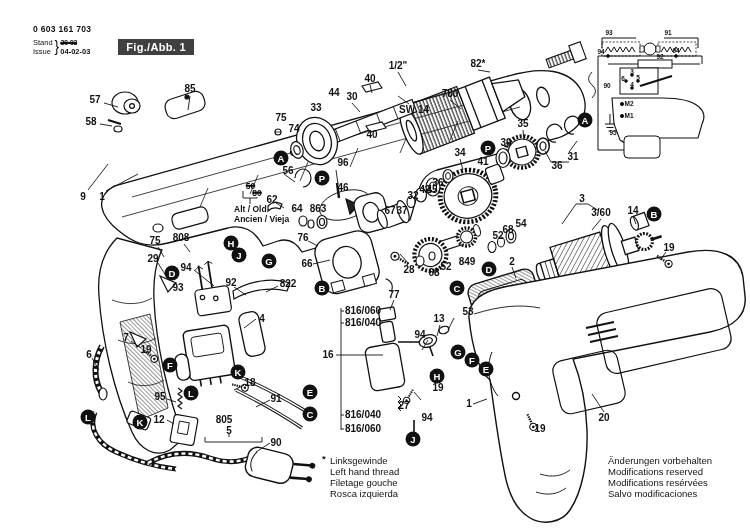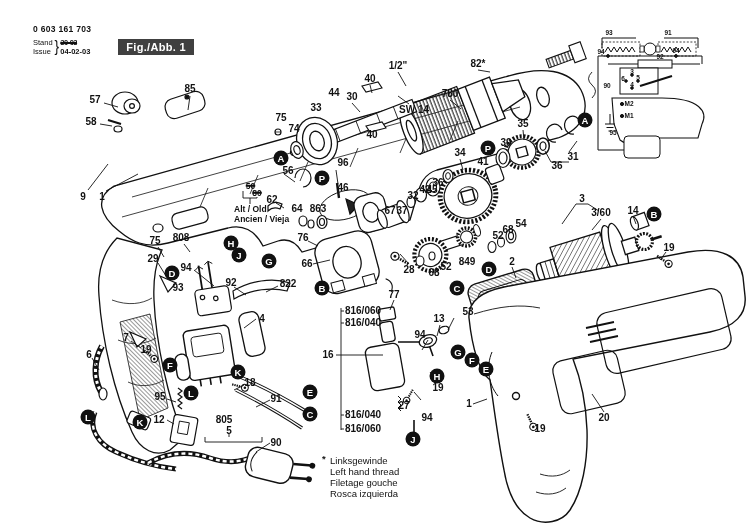--- a/index.html
+++ b/index.html
@@ -503,14 +503,20 @@
 </div>
 
 <div class="note-block" id="footnote">
   <span class="marker">*</span>
   <div class="fn-line">Linksgewinde</div>
   <div class="fn-line">Left hand thread</div>
   <div class="fn-line">Filetage gouche</div>
   <div class="fn-line">Rosca izquierda</div>
 </div>
 
-
+<div class="note-block" id="disclaimer">
+  <div>Änderungen vorbehalten</div>
+  <div>Modifications reserved</div>
+  <div>Modifications resérvées</div>
+  <div>Salvo modificaciones</div>
 </div>
 
+</div>
+
 </body></html>

